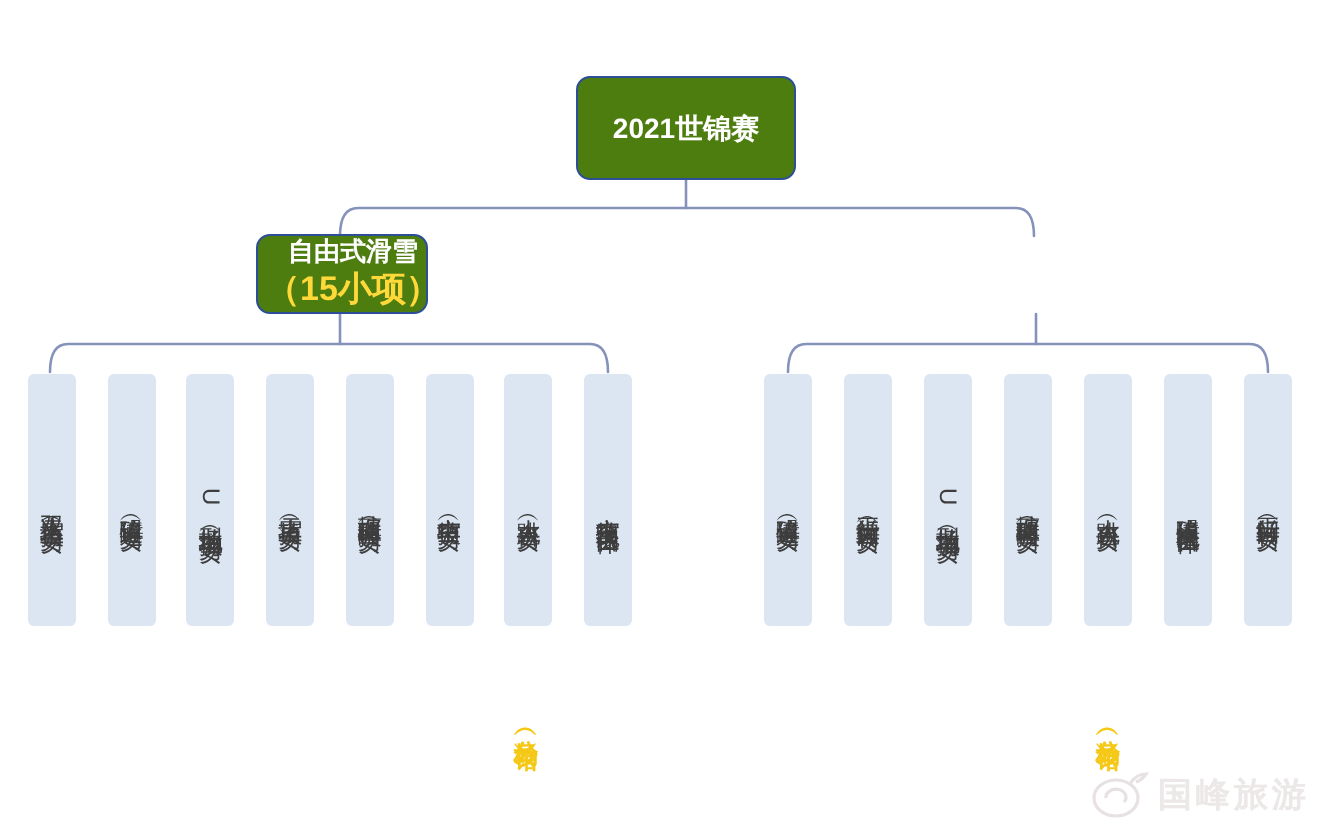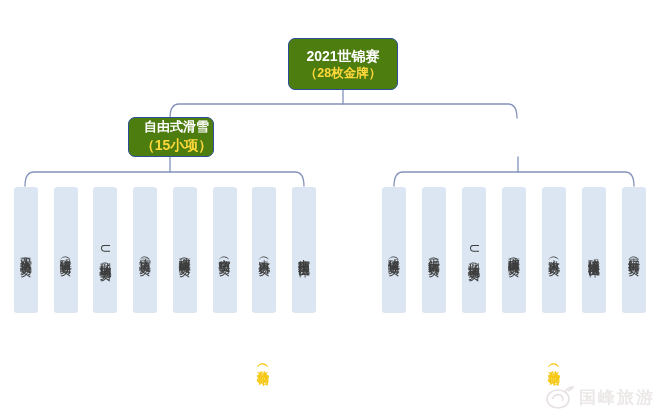--- a/index.html
+++ b/index.html
@@ -33,21 +33,21 @@
     white-space:nowrap;
   }
   .blue-node .subtitle{
     color:#FFD83A;font-weight:bold;font-size:12.5px;
     white-space:nowrap;
   }
   .root-node{left:288px;top:38px;width:110px;height:52px;}
   .branch-left{left:128px;top:117px;width:86px;height:40px;padding-left:11px;}
   .branch-right{left:478px;top:117px;width:80px;height:40px;}
   .branch-left .title,.branch-right .title{font-size:13px;}
-  .branch-left .subtitle,.branch-right .subtitle{font-size:14px;}
+  .branch-left .subtitle,.branch-right .subtitle{font-size:17px;}
 
   
   .leaf-row{
     position:absolute;top:187px;
     display:flex;justify-content:space-between;
   }
   .leaf-row.left{left:14px;width:302px;}
   .leaf-row.right{left:382px;width:264px;}
   .leaf{
     width:24px;height:126px;
@@ -104,21 +104,20 @@
       <path d="M170,157 L170,172"></path>
       <path d="M25,186 Q25,172 34,172 L295,172 Q304,172 304,186"></path>
 
       <path d="M518,157 L518,172"></path>
       <path d="M394,186 Q394,172 403,172 L625,172 Q634,172 634,186"></path>
     </g>
   </svg>
 
   <div class="blue-node root-node">
     <div class="title">2021世锦赛</div>
-    <div class="subtitle">（28枚金牌）</div>
   </div>
 
   <div class="blue-node branch-left">
     <div class="title">自由式滑雪</div>
     <div class="subtitle">（15小项）</div>
   </div>
 
   <div class="leaf-row left">
     <div class="leaf">双人雪上技巧（男女）</div>
     <div class="leaf">障碍追逐（男女）</div>

